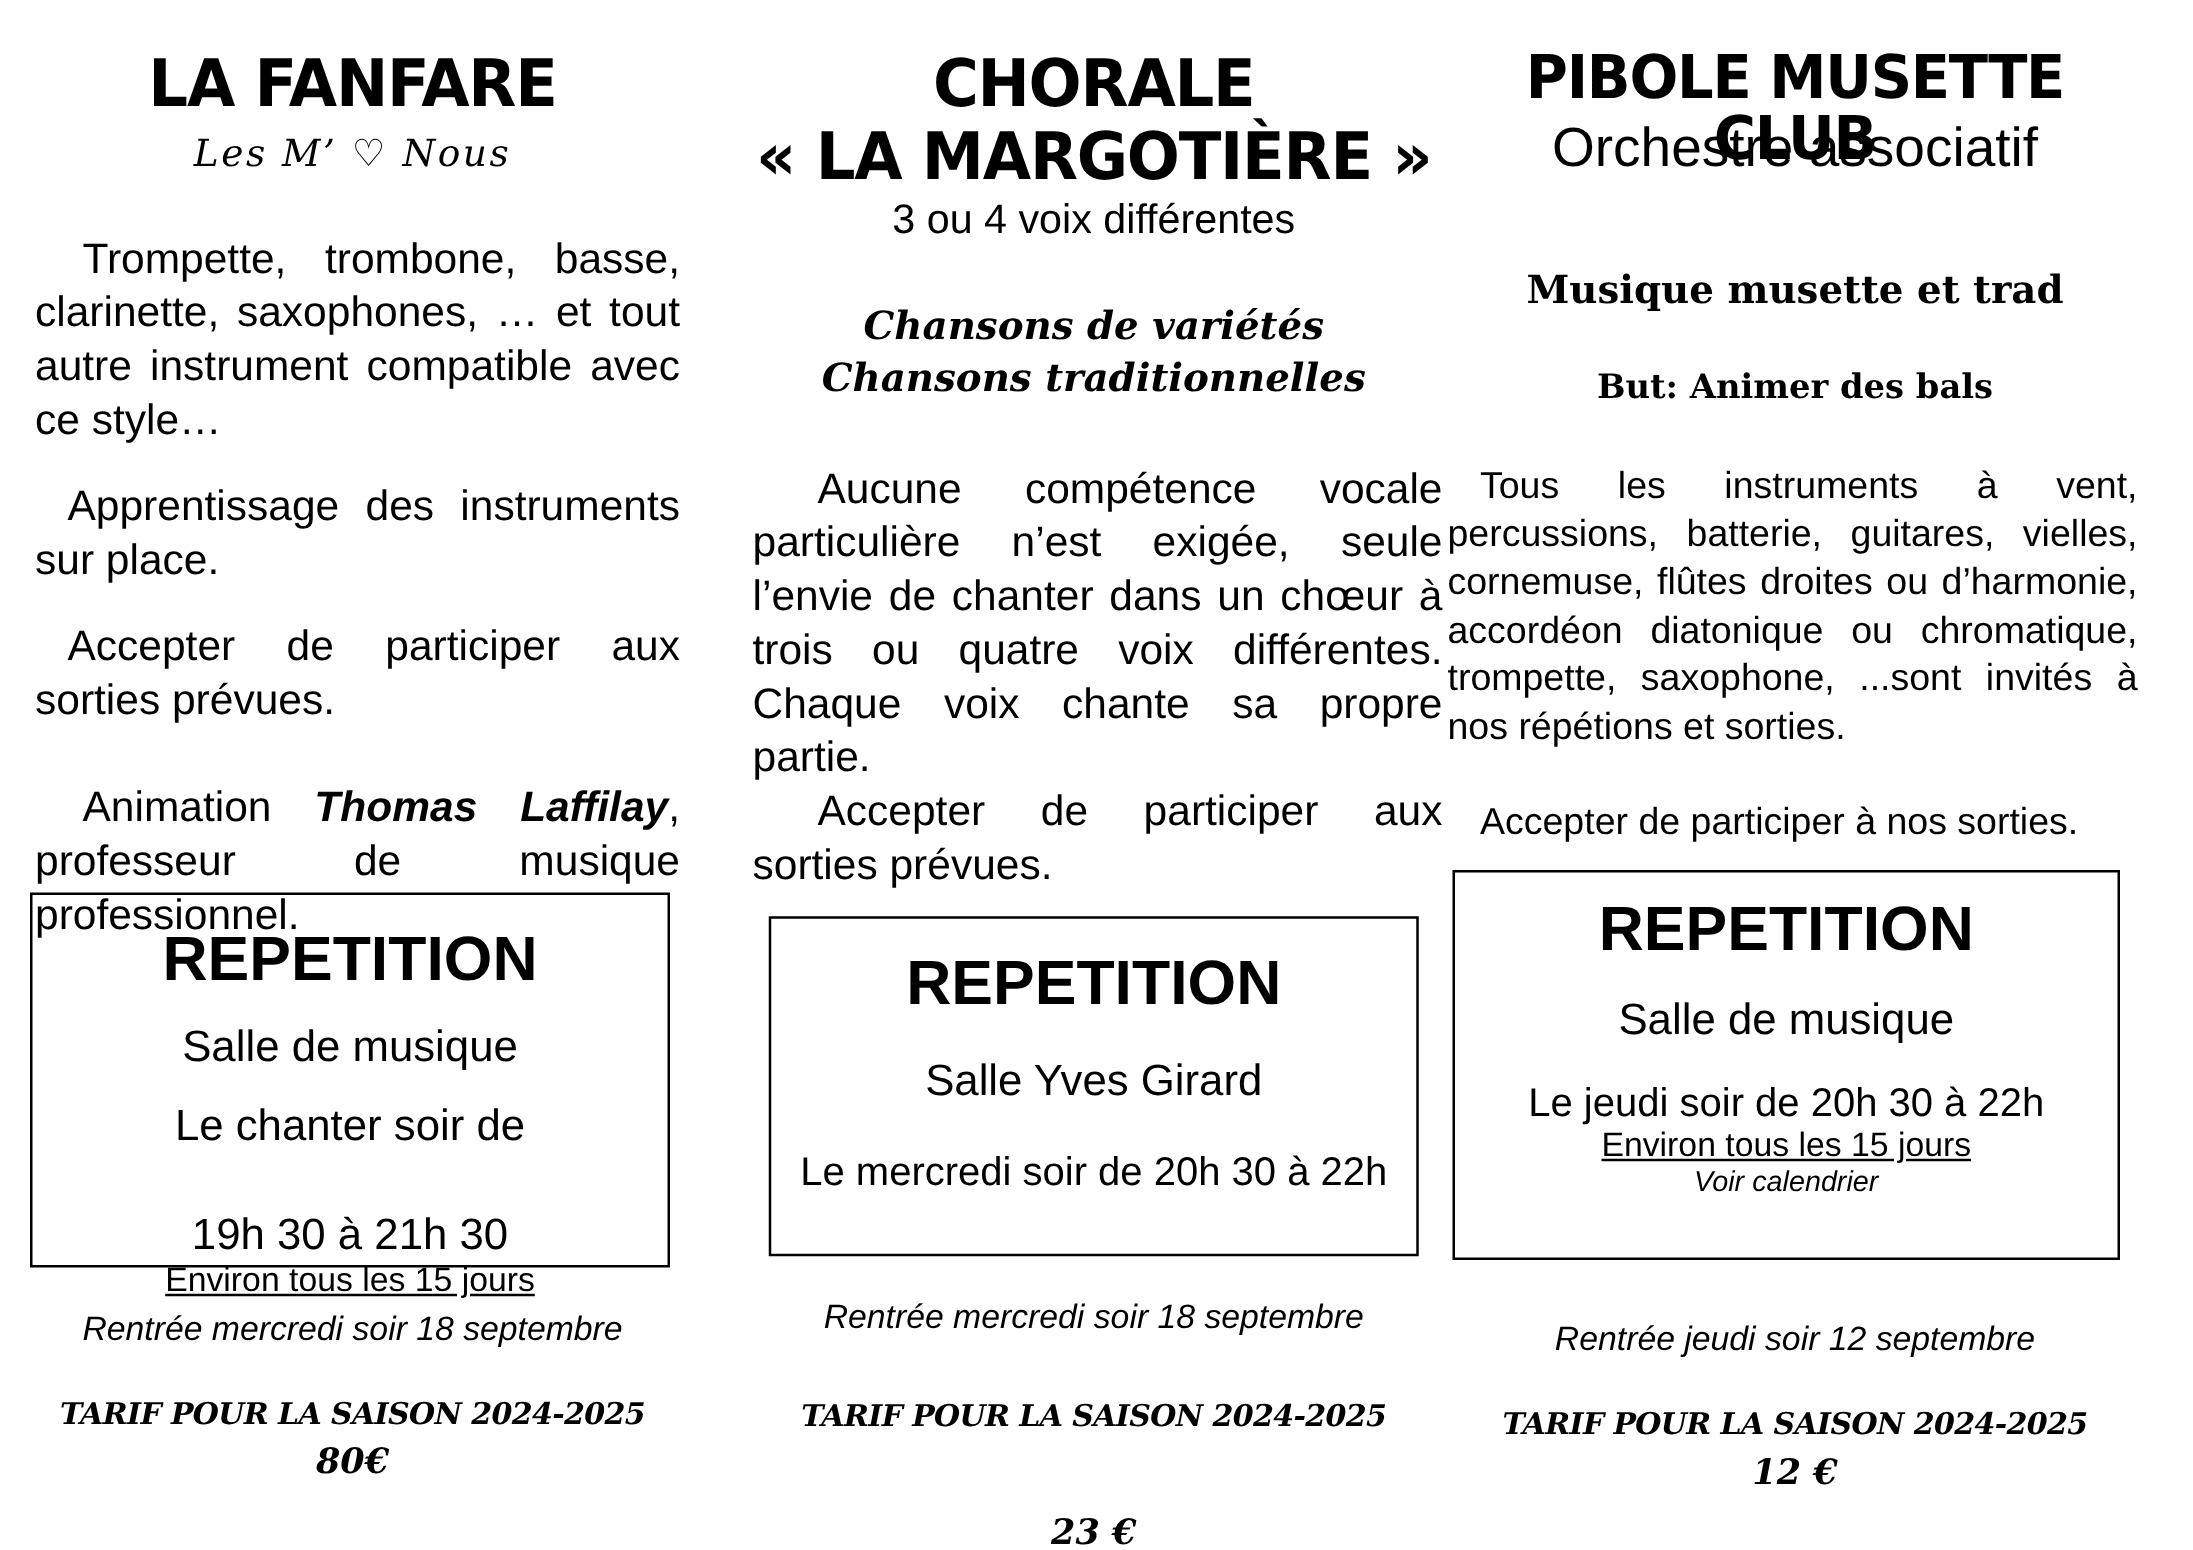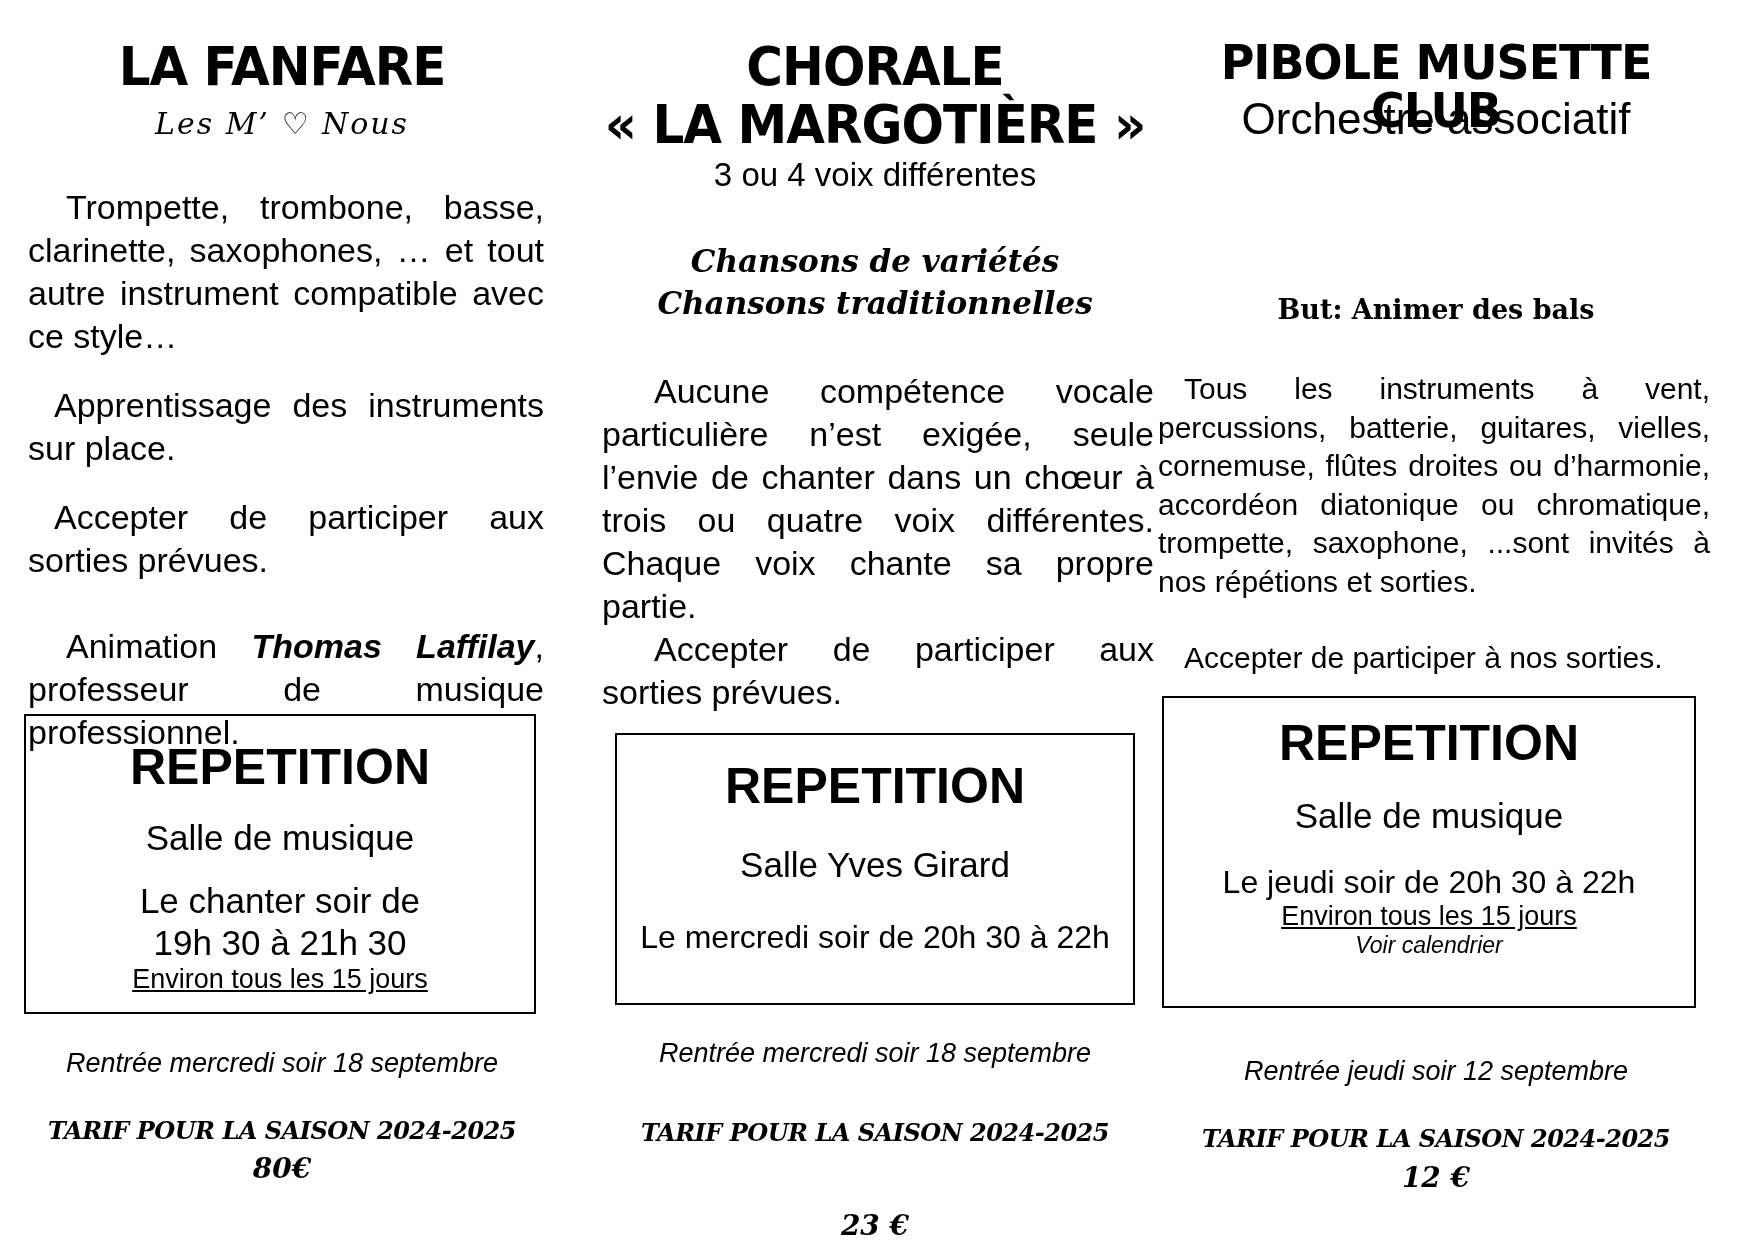--- a/index.html
+++ b/index.html
@@ -95,21 +95,21 @@
     <p class="indent-sm">Apprentissage des instruments sur place.</p>
     <p class="indent-sm">Accepter de participer aux sorties prévues.</p>
     <div class="spacer"></div>
     <p><span>Animation</span> <b><i>Thomas Laffilay</i></b><span>, professeur de musique professionnel.</span></p>
   </div>
 
   <div class="rep-box" style="top:714px; left:0; width:512px; height:300px;">
     <div class="rep-title" style="margin-top:22px;">REPETITION</div>
     <div class="rep-line" style="margin-top:22px;">Salle de musique</div>
     <div class="rep-line" style="margin-top:22px; line-height:42px;">Le chanter soir de</div>
-    <div class="rep-line" style="line-height:42px;">19h 30 à 21h 30</div>
+    <div class="rep-line" style="line-height:42px;margin-top:45px;">19h 30 à 21h 30</div>
     <div class="rep-note">Environ tous les 15 jours</div>
   </div>
 
   <div class="abs rentree" style="top:1048px;">Rentrée mercredi soir 18 septembre</div>
   <div class="abs tarif" style="top:1116px;">TARIF POUR LA SAISON 2024-2025</div>
   <div class="abs price" style="top:1152px;">80€</div>
 </section>
 
 <section class="col col-2">
   <h1 class="abs club-title" style="top:42px;">CHORALE</h1>
@@ -134,20 +134,21 @@
 
   <div class="abs rentree" style="top:1038px;">Rentrée  mercredi soir 18 septembre</div>
   <div class="abs tarif" style="top:1118px;">TARIF POUR LA SAISON 2024-2025</div>
   <div class="abs price" style="top:1209px;">23 €</div>
 </section>
 
 <section class="col col-3">
   <h1 class="abs club-title small" style="top:40px;">PIBOLE MUSETTE CLUB</h1>
   <div class="abs plain-sub large" style="top:94px;">Orchestre associatif</div>
 
+  <div class="abs slab-bold" style="top:214px; font-size:31px;">Musique musette et trad</div>
   <div class="abs slab-bold" style="top:294px; font-size:27px;">But: Animer des bals</div>
 
   <div class="abs body-text sm" style="top:370px; left:2px; right:6px;">
     <p style="text-indent:26px;">Tous les instruments à vent, percussions, batterie, guitares, vielles, cornemuse, flûtes droites ou d’harmonie, accordéon diatonique ou chromatique, trompette, saxophone, ...sont invités à nos répétions et sorties.</p>
     <div style="height:38px;"></div>
     <p style="text-indent:26px;">Accepter de participer à nos sorties.</p>
   </div>
 
   <div class="rep-box" style="top:696px; left:6px; width:534px; height:312px;">
     <div class="rep-title" style="margin-top:16px;">REPETITION</div>

